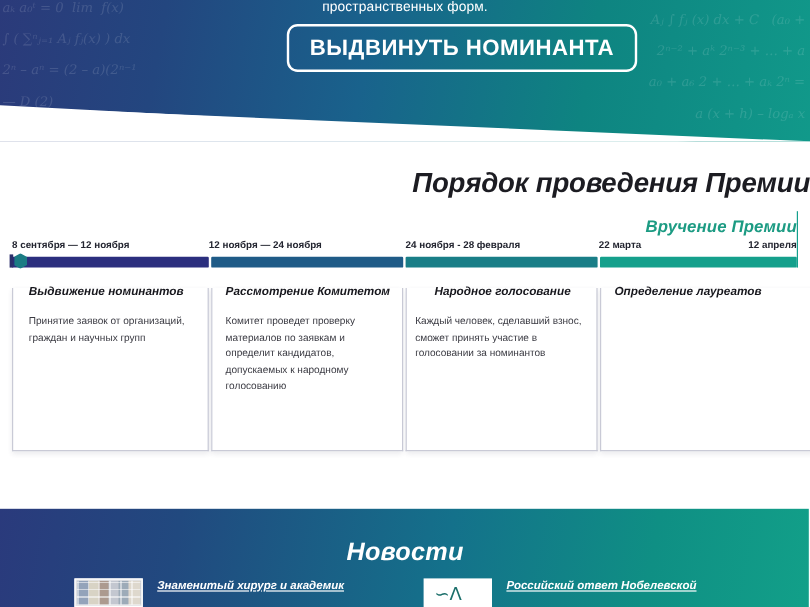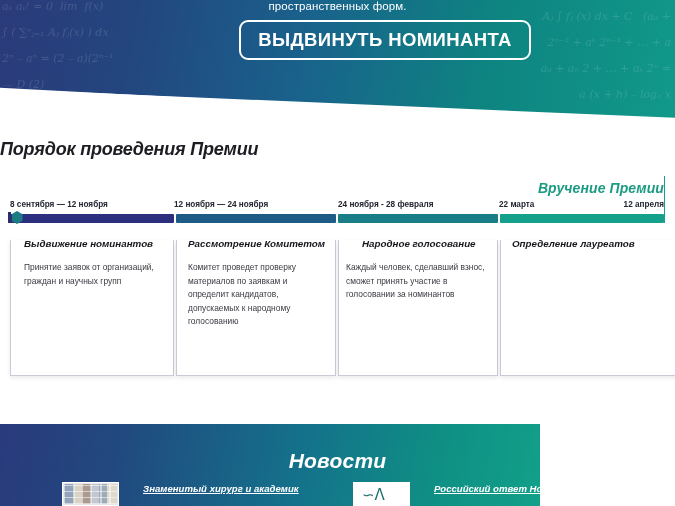--- a/index.html
+++ b/index.html
@@ -63,22 +63,22 @@
   }
   .hero-wedge2 {
     position: absolute; left: 0; bottom: -1px; width: 675px; height: 30px;
     background: #ffffff;
     clip-path: polygon(0 0, 100% 96%, 100% 100%, 0 100%);
   }
 
   
   .section-title {
     position: absolute; left: 0; top: 139px; width: 675px;
-    text-align: left;
-    font-size: 18px;
+    text-align: right;
+    font-size: 23px;
     font-weight: bold;
     font-style: italic;
     color: #1c1c22;
     letter-spacing: -0.2px;
   }
 
   .award-label {
     position: absolute; right: 11px; top: 180px;
     font-size: 14px;
     font-weight: bold;
@@ -144,21 +144,21 @@
     position: absolute;
     top: 261px;
     font-size: 8.4px;
     line-height: 13.5px;
     color: #3a3a42;
     z-index: 3;
   }
 
   
   .news {
-    position: absolute; left: 0; top: 424px; width: 540px; height: 82px;
+    position: absolute; left: 0; top: 424px; width: 674px; height: 82px;
     background: linear-gradient(100deg, #2a3a7c 0%, #21497f 22%, #14718b 55%, #0f8f84 80%, #12a089 100%);
     overflow: hidden;
   }
   .news-title {
     position: absolute; left: 0; top: 25px; width: 675px;
     text-align: center;
     color: #ffffff;
     font-size: 21px;
     font-weight: bold;
     font-style: italic;
@@ -197,21 +197,21 @@
     overflow: hidden;
   }
   .logo-mark {
     position: absolute; left: 9px; top: 6px;
     color: #1b6f6a;
     font-size: 15px;
     font-family: "DejaVu Sans", sans-serif;
     line-height: 15px;
   }
   .news-link {
-    margin-left: 24px;
+    margin-left: 12px;
     color: #ffffff;
     font-size: 9.6px;
     font-weight: bold;
     font-style: italic;
     text-decoration: underline;
     line-height: 14px;
     white-space: nowrap;
     cursor: pointer;
   }
 </style>

